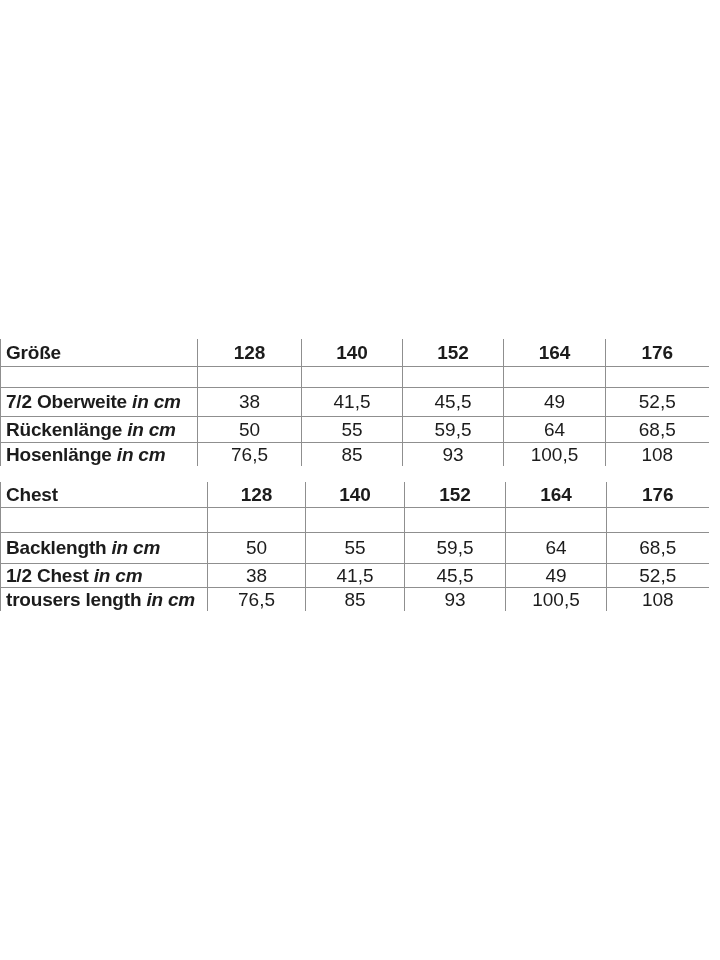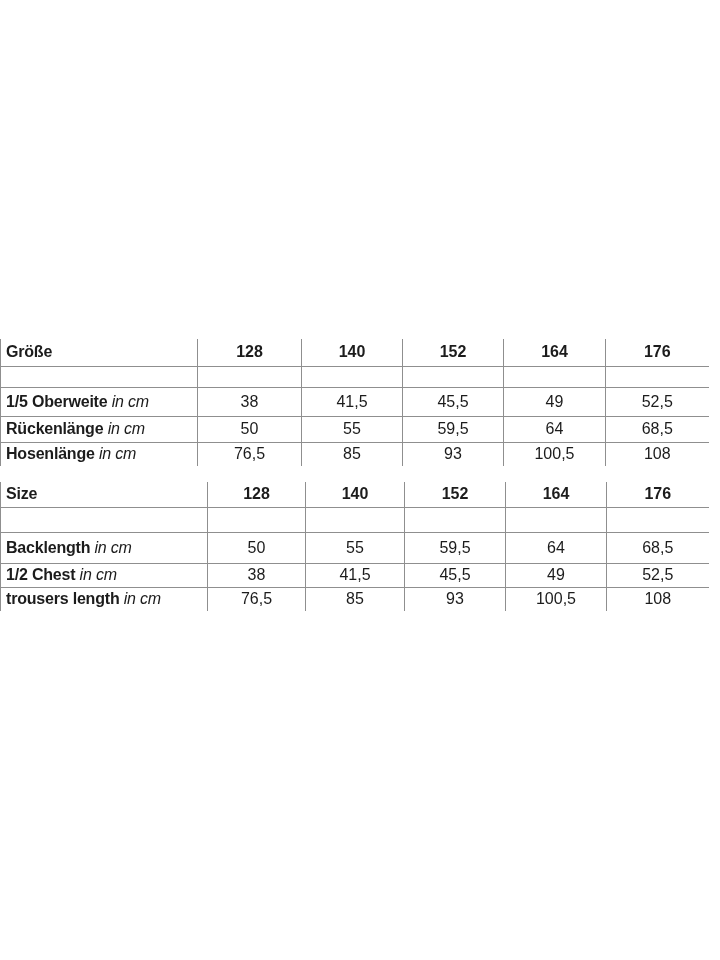--- a/index.html
+++ b/index.html
@@ -16,32 +16,32 @@
   .sheet{position:relative;width:720px;height:960px;overflow:hidden;background:var(--bg);}
   table.size-table{
     position:absolute;left:0;width:708px;
     border-collapse:collapse;table-layout:fixed;
     border-left:1px solid var(--line);
   }
   #table-de{top:339px;}
   #table-en{top:482px;}
   td{
     padding:0;margin:0;overflow:hidden;white-space:nowrap;
-    font-size:16px;line-height:1;vertical-align:middle;
+    font-size:19px;line-height:1;vertical-align:middle;
     text-align:center;color:var(--text);
     border-right:1px solid var(--line);
   }
   td:last-child{border-right:none;}
   tr:not(:last-child) td{border-bottom:1px solid var(--line);}
   td.label-cell{
     text-align:left;padding-left:5px;
     font-weight:bold;letter-spacing:-0.2px;
   }
   tr.header-row td{font-weight:bold;}
-  .unit{font-style:italic;font-weight:normal;text-align:right;}
+  .unit{font-style:italic;font-weight:bold;text-align:right;}
   
   #table-de tr.header-row{height:27px;}
   #table-de tr.spacer-row{height:21px;}
   #table-de tr.data-row-0{height:29px;}
   #table-de tr.data-row-1{height:26px;margin-left:14px;}
   #table-de tr.data-row-2{height:24px;margin-top:16px;}
   #table-en tr.header-row{height:25px;}
   #table-en tr.spacer-row{height:25px;}
   #table-en tr.data-row-0{height:31px;}
   #table-en tr.data-row-1{height:24px;padding-left:44px;}
@@ -73,21 +73,21 @@
     <tr class="spacer-row">
       <td class="label-cell"></td>
       <td></td>
       <td></td>
       <td></td>
       <td></td>
       <td></td>
     </tr>
     <tr class="data-row-0">
       <td class="label-cell">
-        <span>1/5 Oberweite</span>
+        <span>7/2 Oberweite</span>
         <span class="unit">in cm</span>
       </td>
       <td>38</td>
       <td>41,5</td>
       <td>45,5</td>
       <td>49</td>
       <td>52,5</td>
     </tr>
     <tr class="data-row-1">
       <td class="label-cell">
@@ -118,21 +118,21 @@
     <colgroup>
       <col style="width:207px">
         <col style="width:98px">
         <col style="width:99px">
       <col style="width:101px">
         <col style="width:101px">
         <col style="width:102px">
     </colgroup>
     <tbody>
         <tr class="header-row">
-      <td class="label-cell">Size</td>
+      <td class="label-cell">Chest</td>
       <td>128</td>
       <td>140</td>
       <td>152</td>
       <td>164</td>
       <td>176</td>
     </tr>
     <tr class="spacer-row">
       <td class="label-cell"></td>
       <td></td>
       <td></td>

